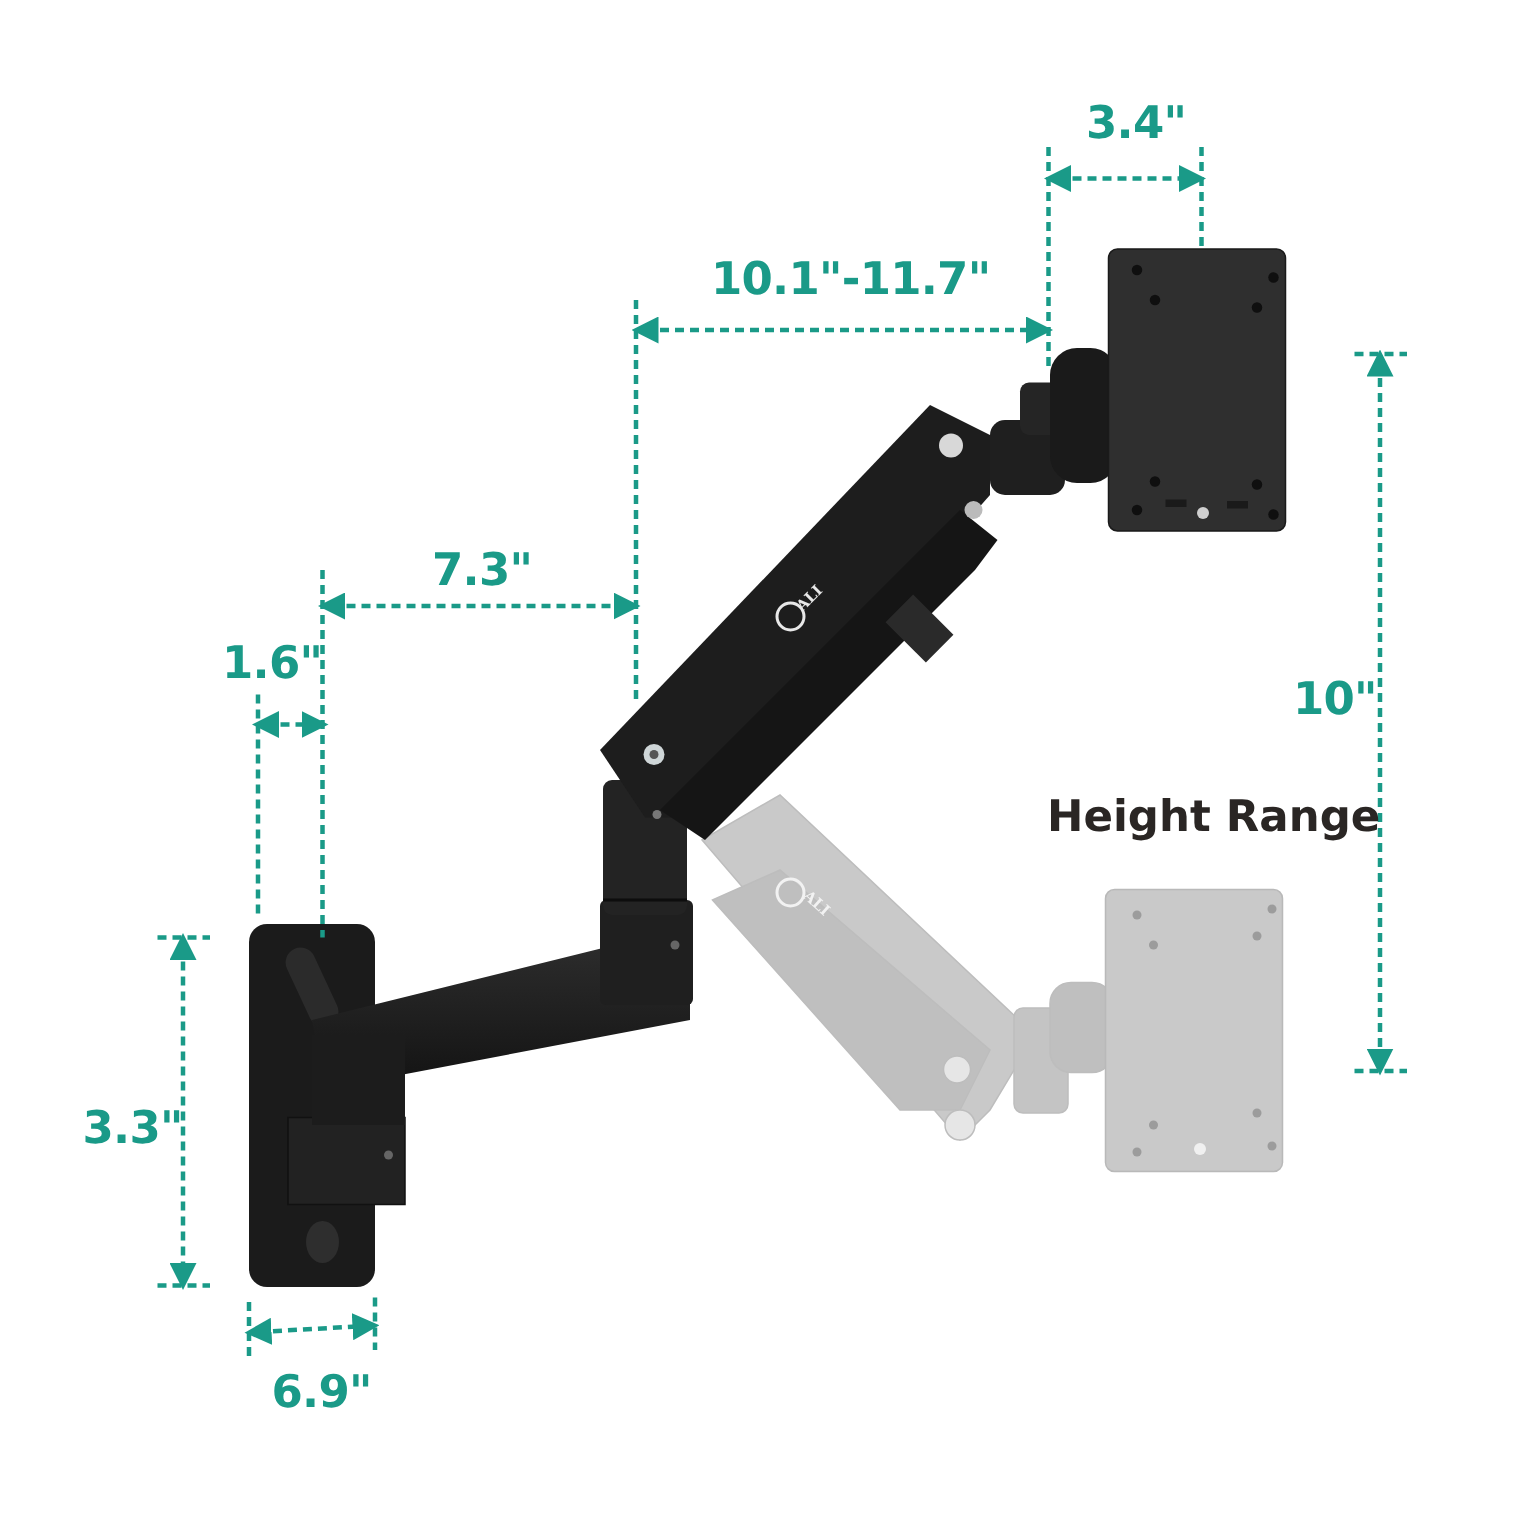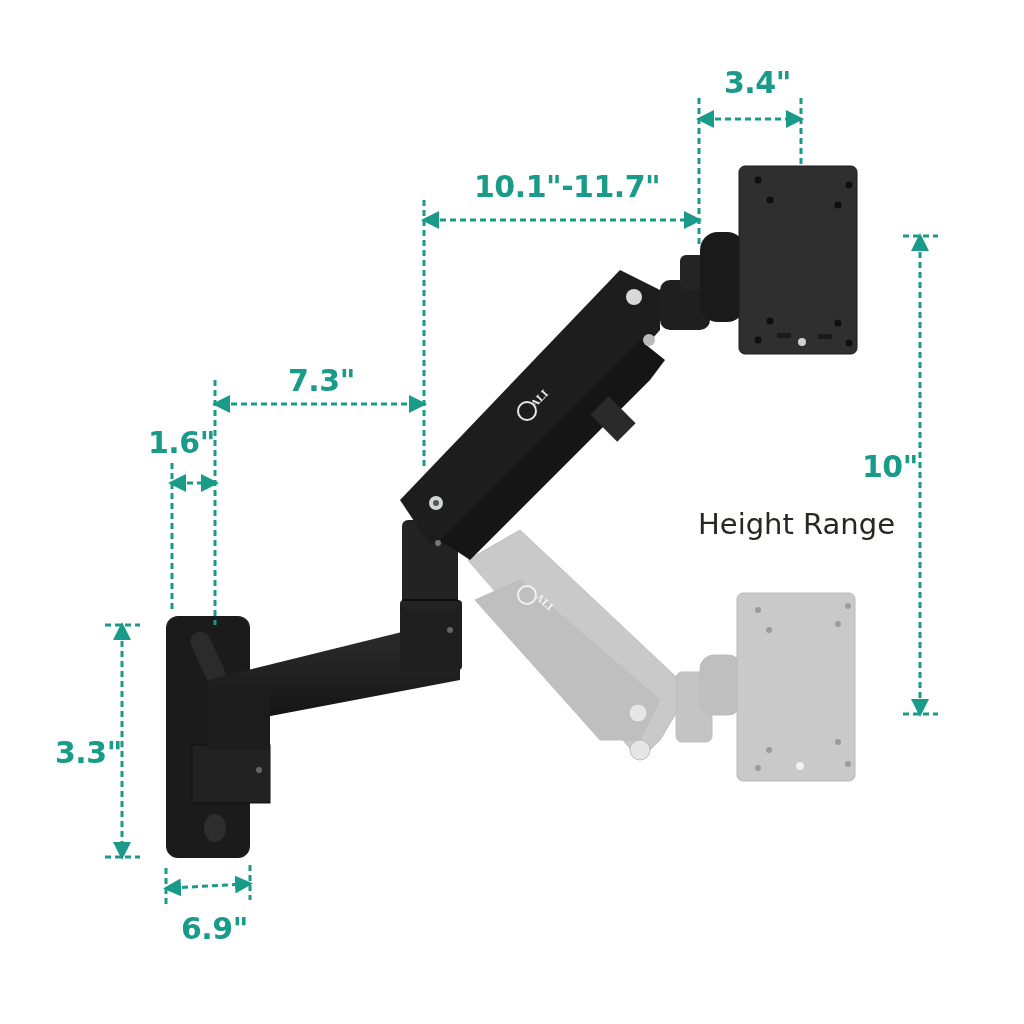--- a/index.html
+++ b/index.html
@@ -3,22 +3,22 @@
 <meta charset="utf-8">
 <style>
   html, body { margin: 0; padding: 0; background: #ffffff; }
   .canvas { position: relative; width: 1024px; height: 1024px; overflow: hidden; background: #ffffff; }
   svg { position: absolute; left: 0; top: 0; }
   .dim-label {
     position: absolute; font-family: "DejaVu Sans", sans-serif; font-weight: bold;
     color: #1a9a88; font-size: 30px; letter-spacing: -0.5px; white-space: nowrap; line-height: 1;
   }
   .caption {
-    position: absolute; font-family: "DejaVu Sans", sans-serif; font-weight: normal;
-    color: #2a2624; font-size: 29px; white-space: nowrap; line-height: 1;
+    position: absolute; font-family: "DejaVu Sans", sans-serif; font-weight: bold;
+    color: #2a2624; font-size: 29px; white-space: nowrap; line-height: 1; margin-top: 20px;
   }
   .logo-text { font-family: "DejaVu Serif", serif; font-weight: bold; }
 </style>
 </head>
 <body>
 
 <div class="canvas">
   <svg width="1024" height="1024" viewBox="0 0 1024 1024">
     <defs>
       <marker id="arrowT" viewBox="0 0 10 10" refX="5" refY="5" markerWidth="6" markerHeight="6" orient="auto-start-reverse">

